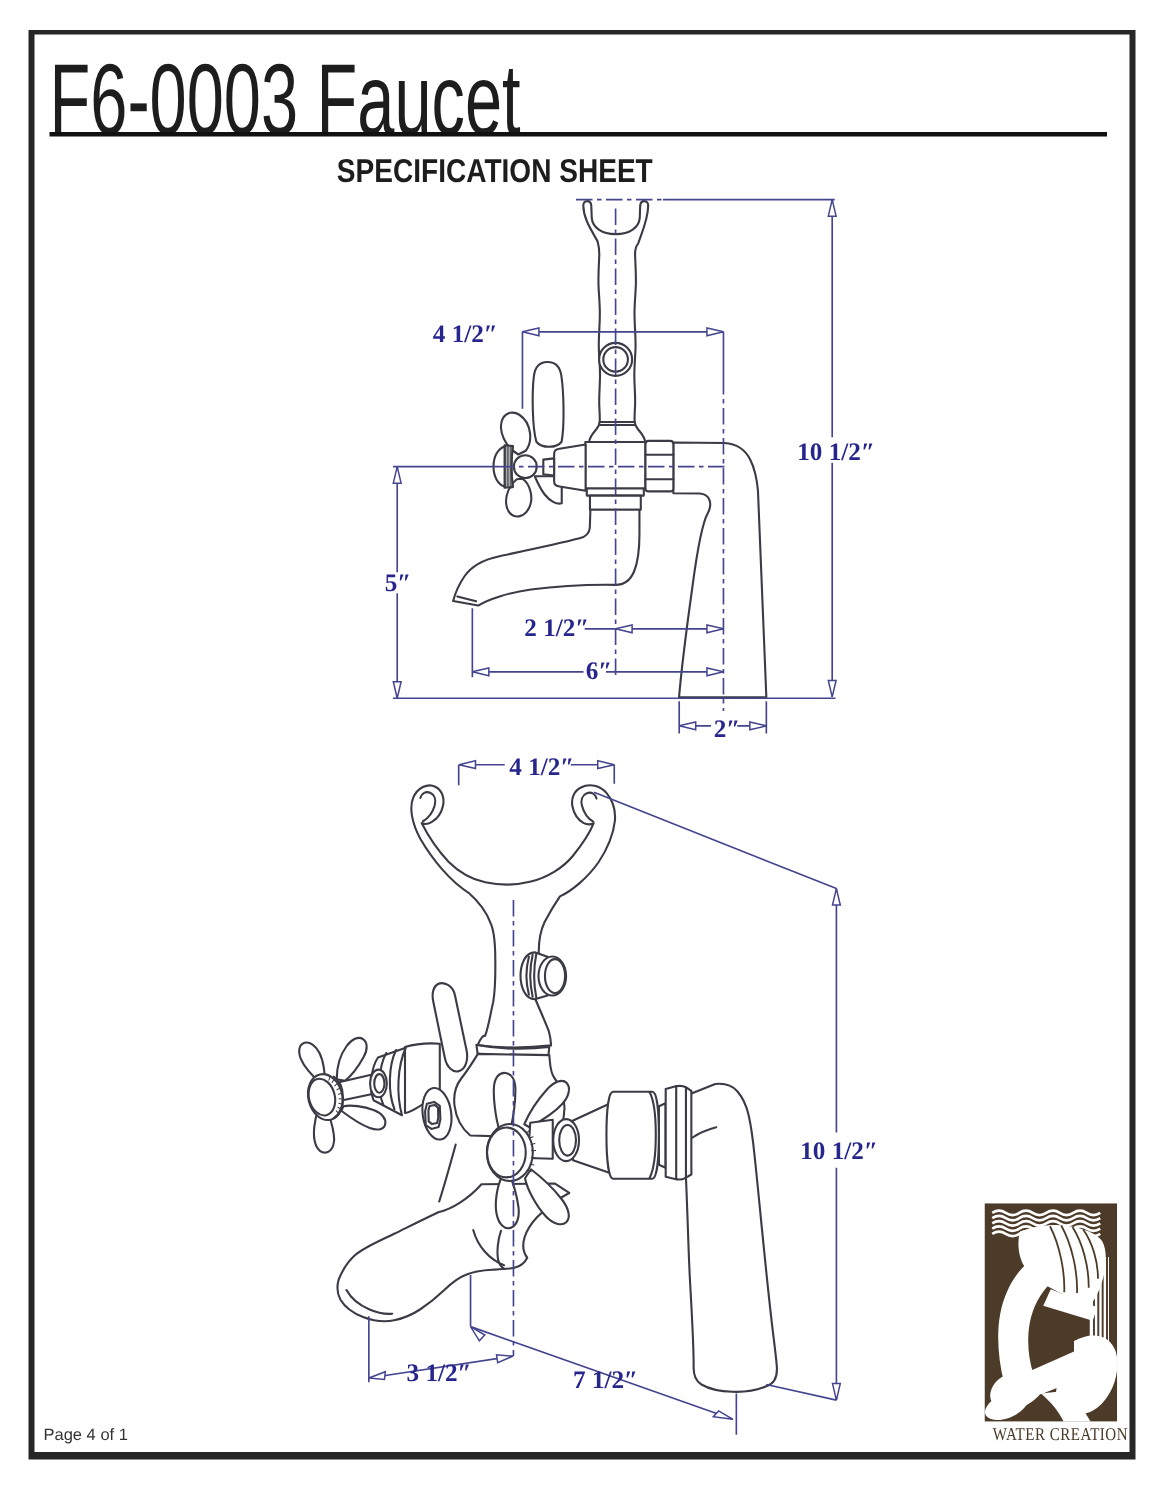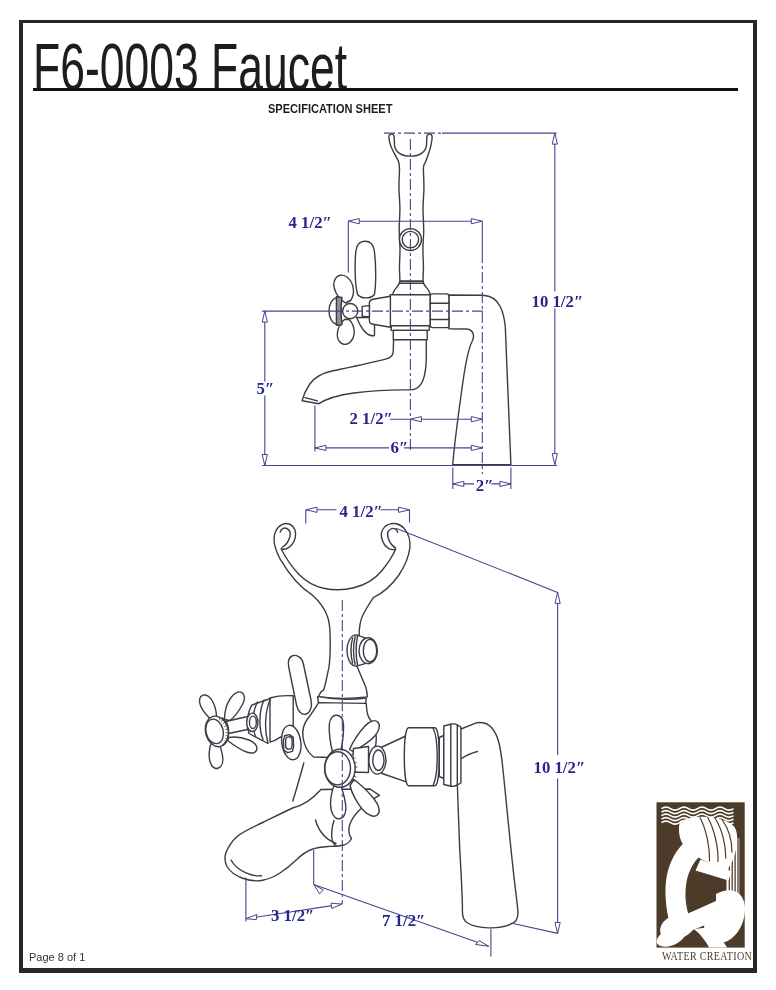--- a/index.html
+++ b/index.html
@@ -2,21 +2,21 @@
 <html><head>
 <meta charset="utf-8">
 <style>
 html,body{margin:0;padding:0;background:#ffffff;}
 body{width:776px;height:990px;position:relative;overflow:hidden;font-family:"Liberation Sans",sans-serif;}
 #frame{position:absolute;left:19px;top:20px;width:738px;height:953px;box-sizing:border-box;
  border-top:3px solid #272727;border-left:4px solid #272727;border-right:4px solid #272727;border-bottom:5px solid #272727;}
 #title{position:absolute;left:33px;top:28px;font-size:67px;color:#1d1d1d;white-space:nowrap;
  transform:scaleX(0.664);transform-origin:0 0;letter-spacing:0px;}
 #rule{position:absolute;left:33px;top:88px;width:705px;height:3px;background:#111;}
-#spec{position:absolute;left:0px;top:101px;width:660px;text-align:center;font-size:13px;font-weight:bold;color:#1d1d1d;}
+#spec{position:absolute;left:0px;top:101px;width:660px;text-align:center;font-size:22px;font-weight:bold;color:#1d1d1d;}
 #spec span{display:inline-block;transform:scaleX(0.85);transform-origin:50% 0;}
 #pagenum{position:absolute;left:29px;top:951px;font-size:11px;color:#333;}
 #wc{position:absolute;left:653px;top:948.5px;width:96px;text-align:left;font-family:"Liberation Serif",serif;
  font-size:12px;color:#4a3b29;white-space:nowrap;}
 #wc span{display:inline-block;transform:scaleX(0.835);transform-origin:50% 0;letter-spacing:0.4px;}
 svg{position:absolute;left:0;top:0;}
 </style>
 </head>
 <body>
 <div id="frame"></div>
@@ -309,14 +309,14 @@
 C 745.0,920.0 740.0,932.0 731.5,938.5 C 725.0,943.5 716.0,944.5 710.0,941.0 C 705.0,938.0 703.0,931.5 704.5,924.5
 C 706.0,917.5 710.5,909.0 716.0,903.0 Z"></path>
 <path fill="#ffffff" d="M 668.0,918.0 C 661.5,922.0 658.5,929.0 661.0,934.5 C 663.5,940.0 671.0,941.5 679.0,939.0
 C 687.0,936.5 694.0,930.5 696.5,924.5 L 690.0,916.5 C 683.0,914.5 674.0,915.0 668.0,918.0 Z"></path>
 <path fill="#ffffff" d="M 661.0,934.0 C 657.0,937.5 655.5,941.5 657.5,944.0 C 660.0,947.0 666.0,947.5 672.0,945.5
 C 678.0,943.5 683.0,939.5 685.0,935.5 Z"></path>
 <path fill="#ffffff" d="M 694.0,929.0 C 700.0,934.0 706.0,941.0 709.0,947.6 L 727.0,947.6 C 723.0,940.0 716.0,932.5 708.0,927.5 Z"></path>
 </g>
 
 </svg>
-<div id="pagenum">Page 8 of 1</div>
+<div id="pagenum">Page 4 of 1</div>
 <div id="wc"><span>WATER CREATION</span></div>
 
 </body></html>

